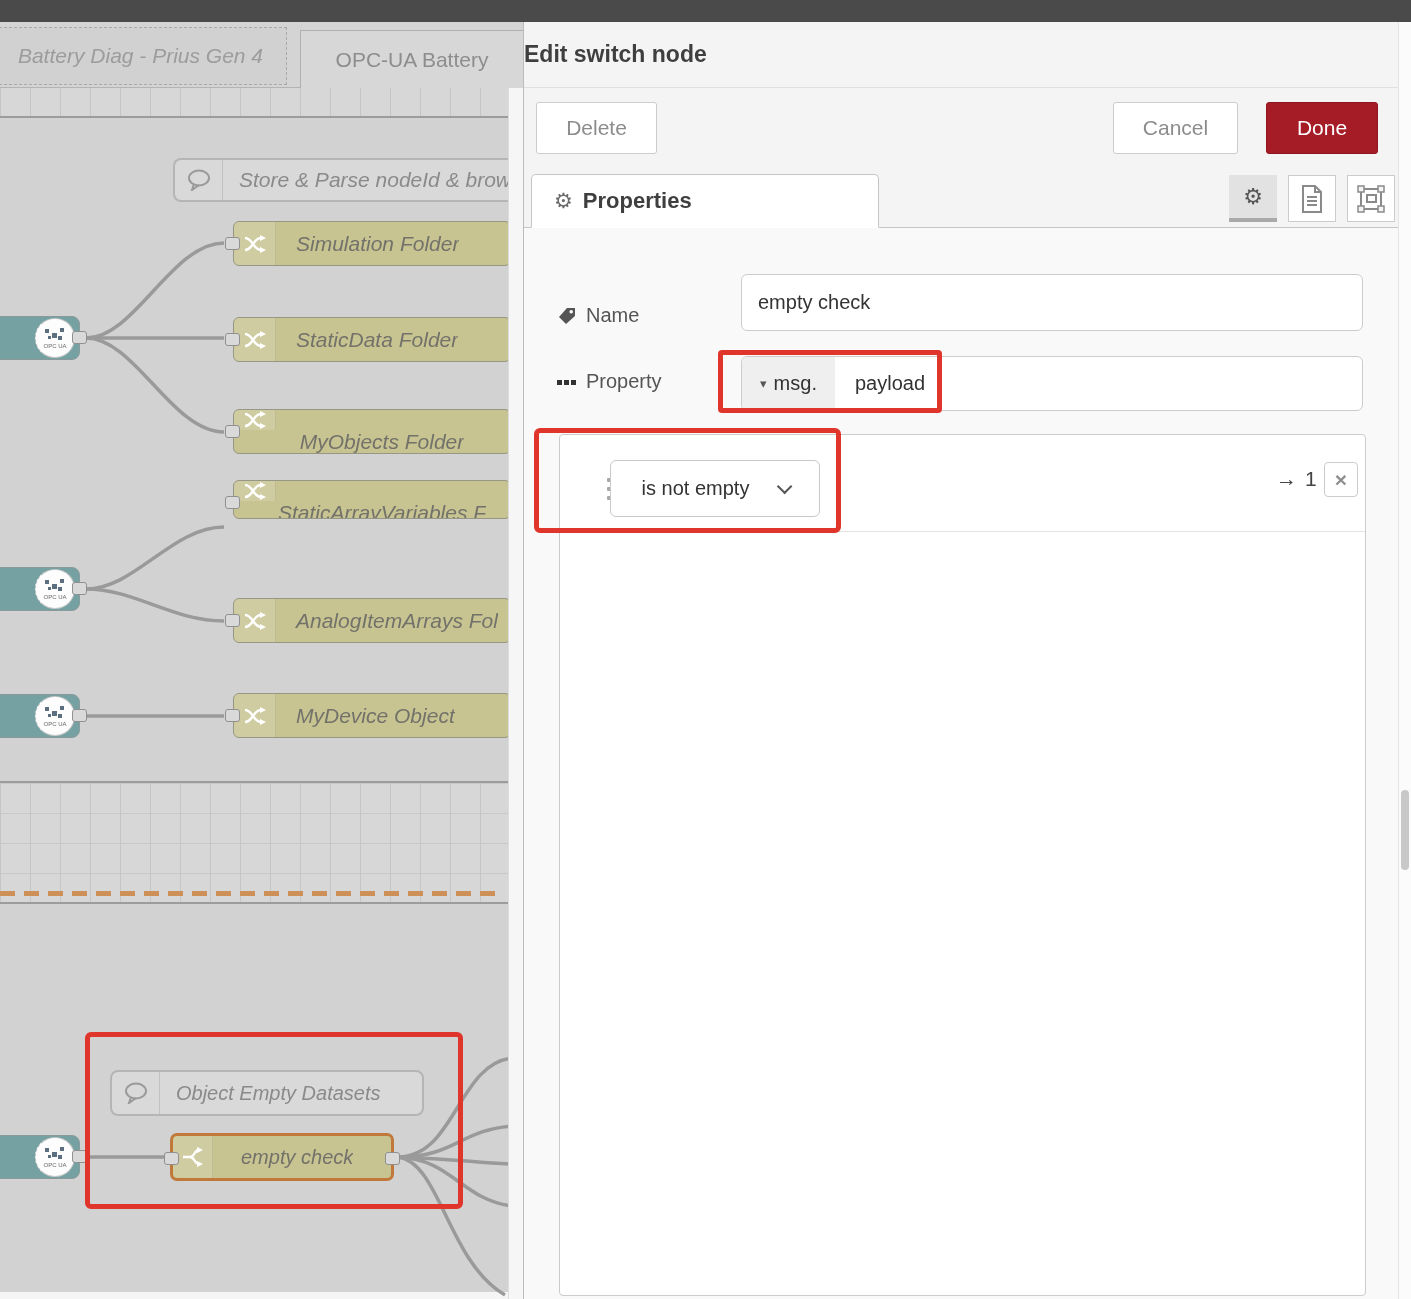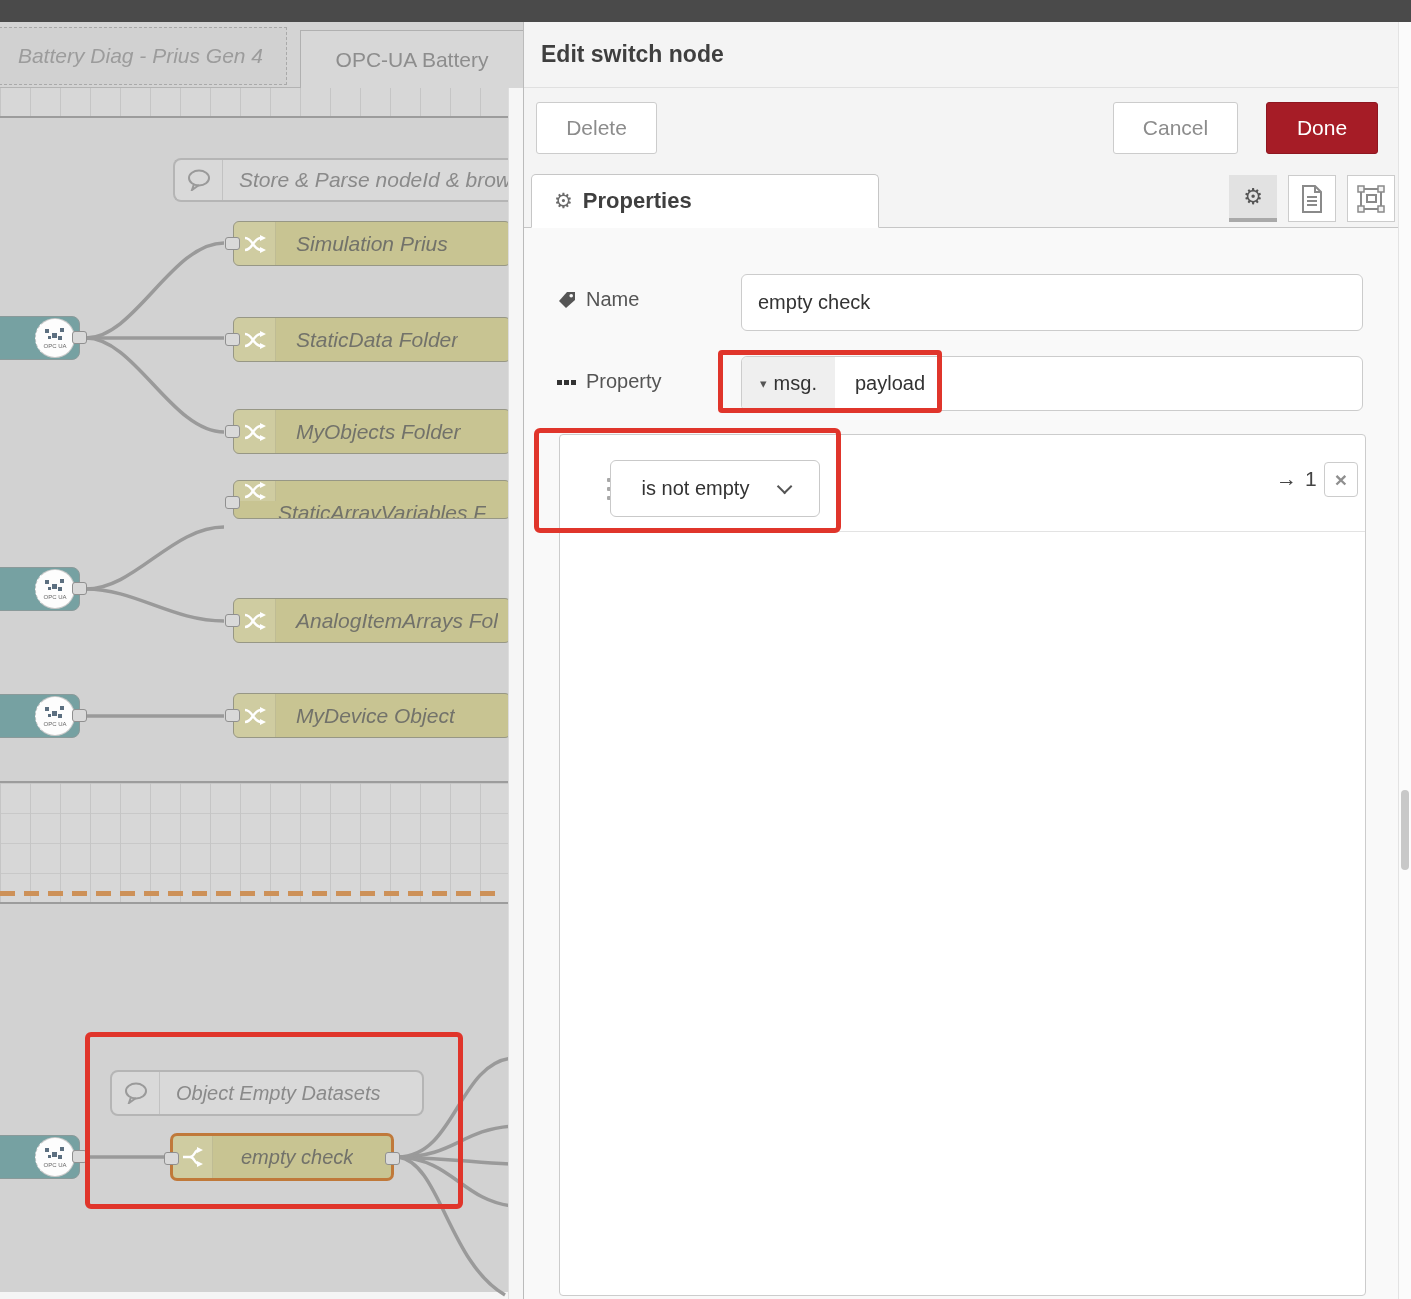--- a/index.html
+++ b/index.html
@@ -53,21 +53,21 @@
   .opcua-badge { position:absolute; right:4px; top:1px; width:40px; height:40px; border-radius:50%; background:#fdfdfd; border:1px solid #c9c9c9; display:flex; flex-direction:column; align-items:center; justify-content:center; border-left:1px dashed rgba(0,0,0,0.2); }
   .opcua-badge .dots { width:26px; height:16px; position:relative; }
   .opcua-badge .dots i { position:absolute; background:#5c6f80; }
   .opcua-badge span { font-size:6px; color:#666; font-style:normal; letter-spacing:0; }
 
   .annotation { position:absolute; border:5px solid #e0352b; border-radius:6px; background:transparent; z-index:20; }
 
   
   .dialog { position:absolute; left:523px; top:22px; width:888px; height:1277px; background:#f9f9f9; border-left:1px solid #bbb; }
   .dlg-header { position:absolute; left:0; top:0; width:888px; height:66px; background:#f4f4f4; border-bottom:1px solid #e0e0e0; display:flex; align-items:center; }
-  .dlg-title { margin-left:17px; font-size:23px; font-weight:bold; color:#3f3f3f; }
+  .dlg-title { font-size:23px; font-weight:bold; color:#3f3f3f; }
   .dlg-buttonrow { position:absolute; left:0; top:66px; width:888px; height:86px; background:#f4f4f4; }
   .btn { position:absolute; display:flex; align-items:center; justify-content:center; font-size:21px; border-radius:3px; cursor:pointer; }
   .btn-plain { background:#fff; border:1px solid #ccc; color:#8c8c8c; }
   .btn-delete { left:12px; top:14px; width:121px; height:52px; }
   .btn-cancel { left:589px; top:14px; width:125px; height:52px; }
   .btn-done { left:742px; top:14px; width:112px; height:52px; background:#a61c26; border:1px solid #8e1620; color:#fff; }
 
   .dlg-tabbar { position:absolute; left:0; top:152px; width:888px; height:54px; background:#f4f4f4; border-bottom:1px solid #c6c6c6; }
   .tab-props { position:absolute; left:7px; top:0px; width:348px; height:54px; background:#fff; border:1px solid #c6c6c6; border-bottom:1px solid #fff; border-radius:5px 5px 0 0; display:flex; align-items:center; z-index:2; }
   .tab-props .gear { font-size:21px; color:#6b6b6b; margin:0 10px 0 22px; }
@@ -152,36 +152,36 @@
       <div class="comment-label">Store &amp; Parse nodeId &amp; brow</div>
     </div>
 
     <div class="nr-node switch-node" style="left:233px; top:199px; width:278px; height:45px;">
       <div class="node-icon-sect">
         <svg class="mini" width="24" height="20" viewBox="0 0 24 20">
           <path d="M2,4 C10,4 10,16 18,16 M2,16 C10,16 10,4 18,4" fill="none" stroke="#fff" stroke-width="2.4"></path>
           <path d="M17,1 L23,4 L17,7 Z M17,13 L23,16 L17,19 Z" fill="#fff"></path>
         </svg>
       </div>
-      <div class="node-label">Simulation Prius</div>
+      <div class="node-label">Simulation Folder</div>
       <div class="port" style="left:-9px; top:15px;"></div>
     </div>
 
     <div class="nr-node switch-node" style="left:233px; top:295px; width:278px; height:45px;">
       <div class="node-icon-sect">
         <svg class="mini" width="24" height="20" viewBox="0 0 24 20">
           <path d="M2,4 C10,4 10,16 18,16 M2,16 C10,16 10,4 18,4" fill="none" stroke="#fff" stroke-width="2.4"></path>
           <path d="M17,1 L23,4 L17,7 Z M17,13 L23,16 L17,19 Z" fill="#fff"></path>
         </svg>
       </div>
       <div class="node-label">StaticData Folder</div>
       <div class="port" style="left:-9px; top:15px;"></div>
     </div>
 
-    <div class="nr-node switch-node" style="left:233px; top:387px; width:278px; height:45px;">
+    <div class="nr-node switch-node" style="left:233px; top:387px; width:278px; height:45px;flex-direction:column;">
       <div class="node-icon-sect">
         <svg class="mini" width="24" height="20" viewBox="0 0 24 20">
           <path d="M2,4 C10,4 10,16 18,16 M2,16 C10,16 10,4 18,4" fill="none" stroke="#fff" stroke-width="2.4"></path>
           <path d="M17,1 L23,4 L17,7 Z M17,13 L23,16 L17,19 Z" fill="#fff"></path>
         </svg>
       </div>
       <div class="node-label">MyObjects Folder</div>
       <div class="port" style="left:-9px; top:15px;"></div>
     </div>
 
@@ -338,21 +338,21 @@
           <rect x="4" y="4" width="20" height="20" fill="none" stroke="#8a8a8a" stroke-width="2"></rect>
           <rect x="10" y="10" width="9" height="7" fill="none" stroke="#8a8a8a" stroke-width="2"></rect>
           <rect x="1" y="1" width="6" height="6" fill="#f4f4f4" stroke="#8a8a8a" stroke-width="1.5"></rect>
           <rect x="21" y="1" width="6" height="6" fill="#f4f4f4" stroke="#8a8a8a" stroke-width="1.5"></rect>
           <rect x="1" y="21" width="6" height="6" fill="#f4f4f4" stroke="#8a8a8a" stroke-width="1.5"></rect>
           <rect x="21" y="21" width="6" height="6" fill="#f4f4f4" stroke="#8a8a8a" stroke-width="1.5"></rect>
         </svg>
       </div>
     </div>
 
-    <div class="form-label" style="left:33px; top:266px;">
+    <div class="form-label" style="left:33px; top:282px;">
       <svg class="mini" width="20" height="20" viewBox="0 0 20 20">
         <path d="M2,11 L10,2 H18 V10 L9,18 Z" fill="#555"></path>
         <circle cx="14.2" cy="5.8" r="1.8" fill="#f9f9f9"></circle>
       </svg>
       <span>Name</span>
     </div>
     <div class="input-box name-input">
       <span>empty check</span>
     </div>
 

